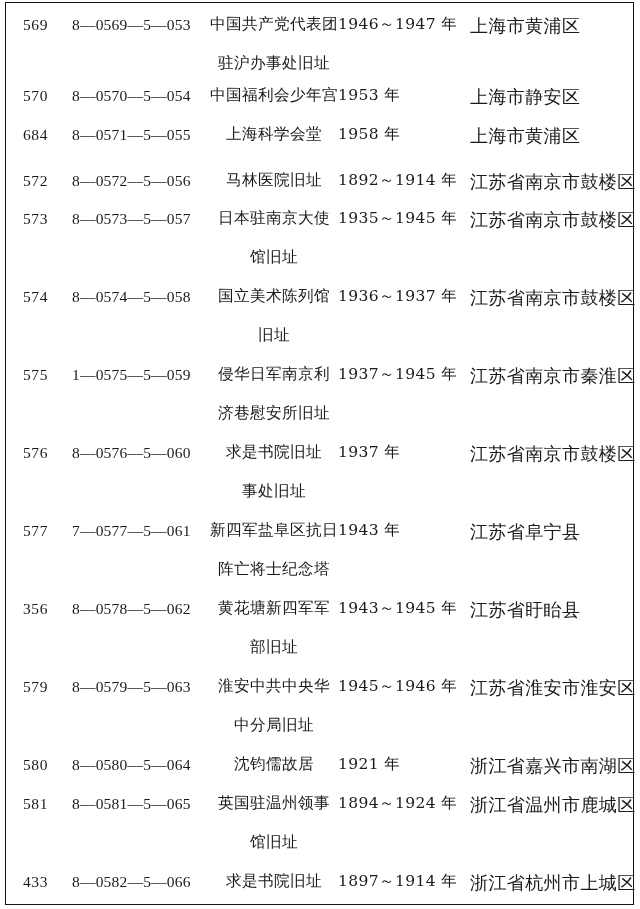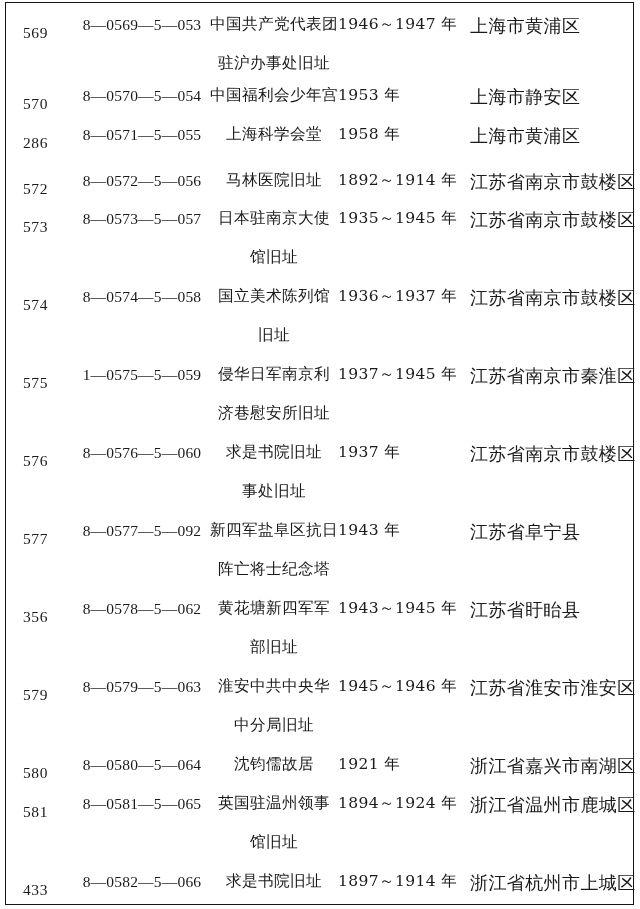--- a/index.html
+++ b/index.html
@@ -58,26 +58,25 @@
     line-height: 1.0;
   }
 
   
   .c-seq {
     left: 17px;
     width: 62px;
     text-align: left;
     font-size: 15.5px;
     letter-spacing: 0.6px;
-    margin-top: 8px;
   }
   .c-code {
     left: 66px;
     width: 140px;
-    text-align: center;
+    text-align: left;
     font-size: 15.5px;
     letter-spacing: 0.2px;
   }
   .c-name {
     left: 203px;
     width: 130px;
     text-align: center;
     font-size: 15.6px;
   }
   .c-date {
@@ -126,21 +125,21 @@
           <div class="cell c-loc cjk">上海市黄浦区</div>
         </div>
         <div class="row" style="top: 85px;">
           <div class="cell c-seq">570</div>
           <div class="cell c-code">8—0570—5—054</div>
           <div class="cell c-name cjk name-line1">中国福利会少年宫</div>
           <div class="cell c-date cjk">1953 年</div>
           <div class="cell c-loc cjk">上海市静安区</div>
         </div>
         <div class="row" style="top: 124px;">
-          <div class="cell c-seq">286</div>
+          <div class="cell c-seq">684</div>
           <div class="cell c-code">8—0571—5—055</div>
           <div class="cell c-name cjk name-line1">上海科学会堂</div>
           <div class="cell c-date cjk">1958 年</div>
           <div class="cell c-loc cjk">上海市黄浦区</div>
         </div>
         <div class="row" style="top: 170px;">
           <div class="cell c-seq">572</div>
           <div class="cell c-code">8—0572—5—056</div>
           <div class="cell c-name cjk name-line1">马林医院旧址</div>
           <div class="cell c-date cjk">1892～1914 年</div>
@@ -173,21 +172,21 @@
         <div class="row" style="top: 442px;">
           <div class="cell c-seq">576</div>
           <div class="cell c-code">8—0576—5—060</div>
           <div class="cell c-name cjk name-line1">求是书院旧址</div>
           <div class="cell c-name cjk name-line2">事处旧址</div>
           <div class="cell c-date cjk">1937 年</div>
           <div class="cell c-loc cjk">江苏省南京市鼓楼区</div>
         </div>
         <div class="row" style="top: 520px;">
           <div class="cell c-seq">577</div>
-          <div class="cell c-code">8—0577—5—092</div>
+          <div class="cell c-code">7—0577—5—061</div>
           <div class="cell c-name cjk name-line1">新四军盐阜区抗日</div>
           <div class="cell c-name cjk name-line2">阵亡将士纪念塔</div>
           <div class="cell c-date cjk">1943 年</div>
           <div class="cell c-loc cjk">江苏省阜宁县</div>
         </div>
         <div class="row" style="top: 598px;">
           <div class="cell c-seq">356</div>
           <div class="cell c-code">8—0578—5—062</div>
           <div class="cell c-name cjk name-line1">黄花塘新四军军</div>
           <div class="cell c-name cjk name-line2">部旧址</div>

